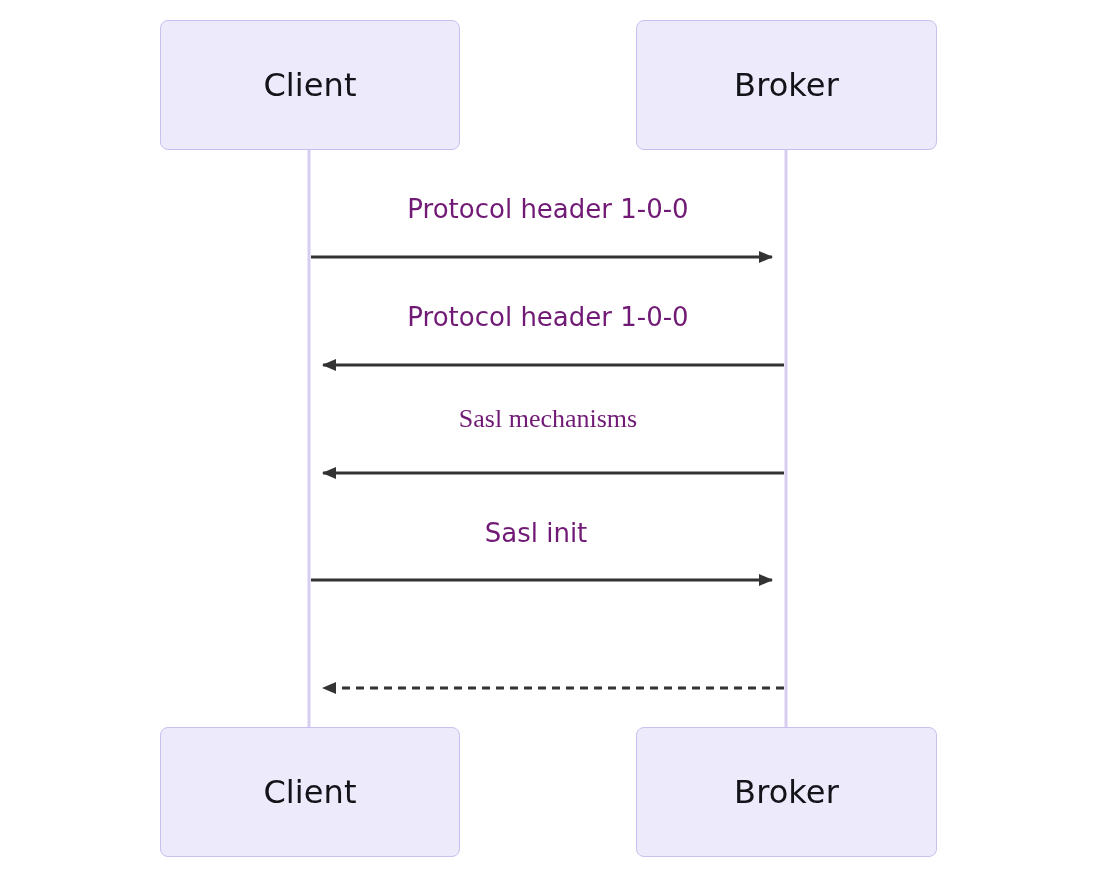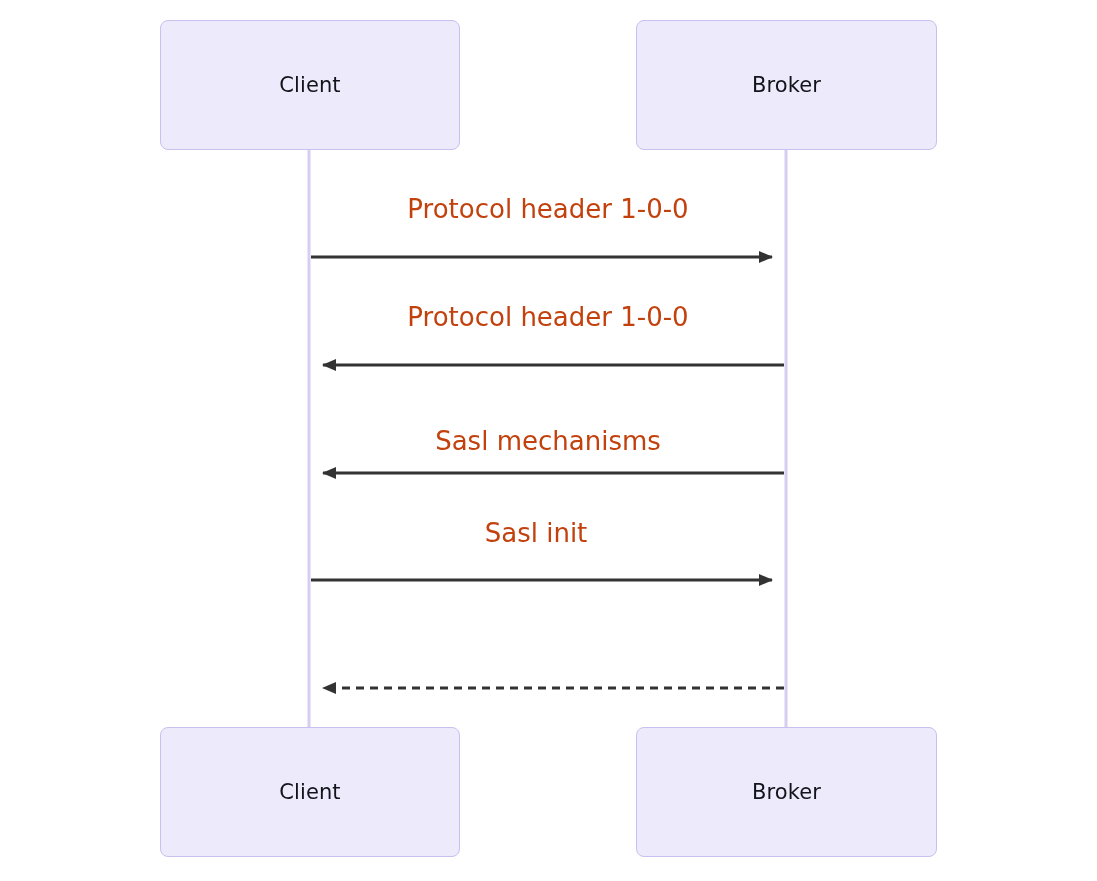--- a/index.html
+++ b/index.html
@@ -32,33 +32,33 @@
     box-sizing: border-box;
     background: #ECEAFB;
     border: 1.6px solid #C9C0EF;
     border-radius: 8px;
     display: flex;
     align-items: center;
     justify-content: center;
   }
   .actor-label {
     font-family: "DejaVu Sans", sans-serif;
-    font-size: 21px;
+    font-size: 32px;
     font-weight: 400;
     color: #13131a;
     letter-spacing: 0.1px;
     white-space: nowrap;
   }
   
   .msg-label {
     position: absolute;
     font-family: "DejaVu Sans", sans-serif;
     font-size: 26px;
     font-weight: 400;
-    color: #c2410c;
+    color: #701a75;
     white-space: nowrap;
     text-align: center;
     transform: translateX(-50%);
   }
 </style>
 </head>
 <body>
 
 <div id="diagram">
 
@@ -103,18 +103,18 @@
   </div>
 
   <div class="actor-box" style="left:636px; top:727px; width:301px; height:130px;">
     <span class="actor-label">Broker</span>
   </div>
 
   <div class="msg-label" style="left:548px; top:194px;">Protocol header 1-0-0</div>
 
   <div class="msg-label" style="left:548px; top:302px;">Protocol header 1-0-0</div>
 
-  <div class="msg-label" style="left:548px; top:426px;">Sasl mechanisms</div>
+  <div class="msg-label" style="left:548px; top:404px;font-family:Liberation Serif, serif;">Sasl mechanisms</div>
 
   <div class="msg-label" style="left:536px; top:518px;">Sasl init</div>
 
 
 </div>
 
 </body></html>

